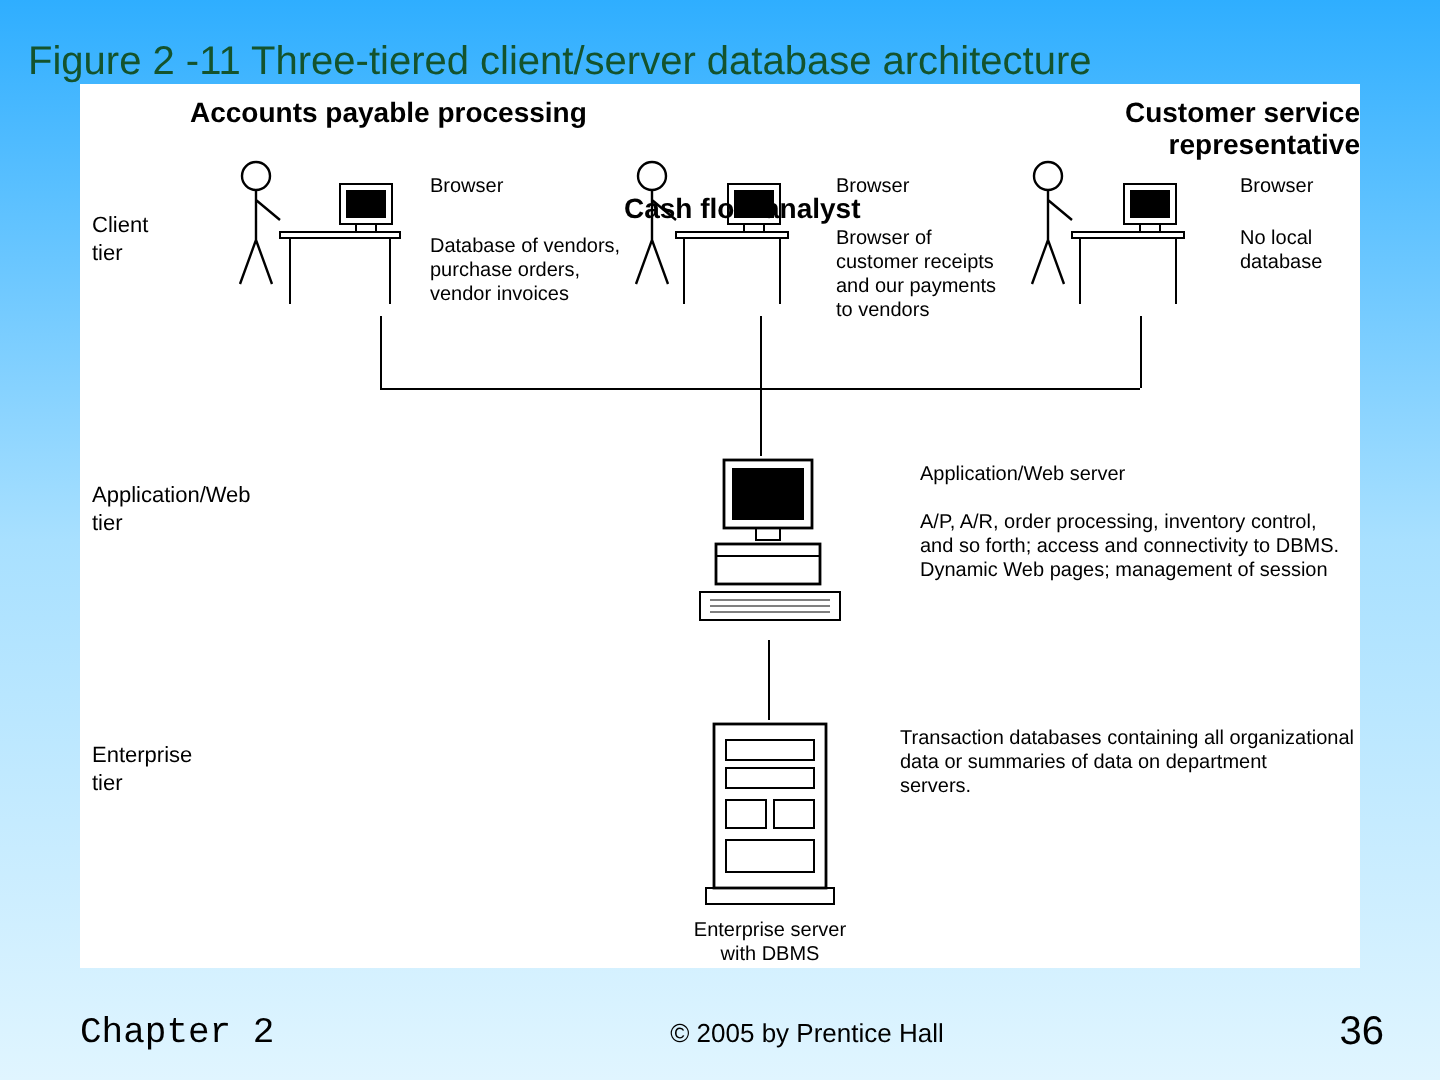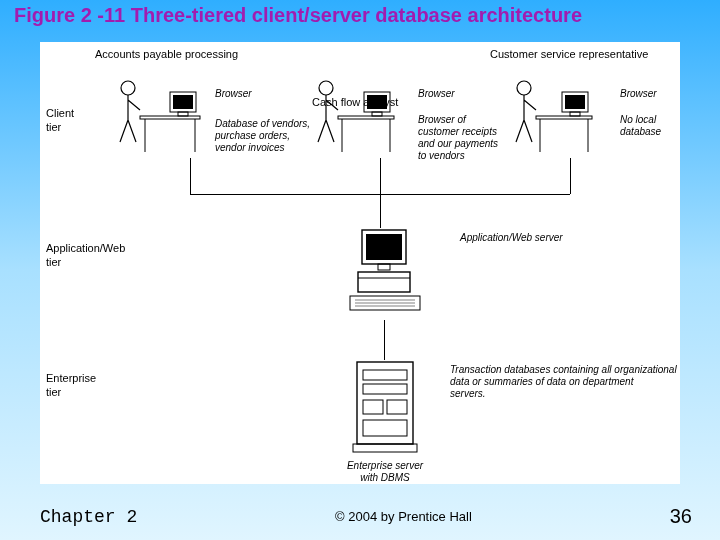--- a/index.html
+++ b/index.html
@@ -5,25 +5,25 @@
   * { margin: 0; padding: 0; box-sizing: border-box; }
   body {
     width: 720px;
     height: 540px;
     background: linear-gradient(to bottom, #2faeff 0%, #a8e0ff 50%, #e0f5ff 100%);
     font-family: Arial, sans-serif;
     position: relative;
   }
   .title {
     position: absolute;
-    top: 4px;
+    top: 20px;
     left: 14px;
     font-size: 20px;
-    font-weight: bold;
-    color: #a21caf;
+    font-weight: normal;
+    color: #14532d;
   }
   .diagram {
     position: absolute;
     top: 42px;
     left: 40px;
     width: 640px;
     height: 442px;
     background: #fff;
   }
   .footer {
@@ -36,22 +36,22 @@
     align-items: center;
     padding: 0 28px 0 40px;
     font-size: 15px;
   }
   .footer .ch { font-family: Liberation Mono, monospace; font-size: 18px; }
   .footer .copy { font-size: 13px; }
   .footer .pg { font-size: 20px; }
 
   .dlabel { position: absolute; font-family: Arial, sans-serif; color: #000; }
   .tier { font-size: 11px; line-height: 1.25; }
-  .colhead { font-size: 11px; font-weight: normal; }
-  .small { font-size: 10px; line-height: 1.2; font-style: italic; }
+  .colhead { font-size: 14px; font-weight: bold; }
+  .small { font-size: 10px; line-height: 1.2; }
   .center { text-align: center; }
 
   
   .person { position: absolute; }
   .person svg { display: block; }
   .pc { position: absolute; }
   .pc svg { display: block; }
   .server { position: absolute; }
   .server svg { display: block; }
   .line { position: absolute; background: #000; }
@@ -140,20 +140,23 @@
       <rect x="38" y="36" width="12" height="6" fill="none" stroke="#000"></rect>
       <rect x="18" y="44" width="52" height="20" fill="none" stroke="#000" stroke-width="1.4"></rect>
       <line x1="18" y1="50" x2="70" y2="50" stroke="#000"></line>
       <rect x="10" y="68" width="70" height="14" fill="none" stroke="#000"></rect>
       <line x1="15" y1="72" x2="75" y2="72" stroke="#000" stroke-width="0.5"></line>
       <line x1="15" y1="75" x2="75" y2="75" stroke="#000" stroke-width="0.5"></line>
       <line x1="15" y1="78" x2="75" y2="78" stroke="#000" stroke-width="0.5"></line>
     </svg>
   </div>
   <div class="dlabel small" style="top:190px; left:420px;">Application/Web server</div>
+  <div class="dlabel small" style="top:214px; left:420px; white-space:pre;">A/P, A/R, order processing, inventory control,
+and so forth; access and connectivity to DBMS.
+Dynamic Web pages; management of session</div>
 
   <div class="line" style="top:278px; left:344px; width:1px; height:40px;"></div>
 
   <div class="server" style="top:318px; left:305px;">
     <svg width="80" height="100" viewBox="0 0 80 100">
       <rect x="12" y="2" width="56" height="82" fill="none" stroke="#000" stroke-width="1.4"></rect>
       <rect x="18" y="10" width="44" height="10" fill="none" stroke="#000"></rect>
       <rect x="18" y="24" width="44" height="10" fill="none" stroke="#000"></rect>
       <rect x="18" y="40" width="20" height="14" fill="none" stroke="#000"></rect>
       <rect x="42" y="40" width="20" height="14" fill="none" stroke="#000"></rect>
@@ -164,15 +167,15 @@
   <div class="dlabel small center" style="top:418px; left:290px; width:110px; white-space:pre;">Enterprise server
 with DBMS</div>
   <div class="dlabel small" style="top:322px; left:410px; white-space:pre;">Transaction databases containing all organizational
 data or summaries of data on department
 servers.</div>
 
 </div>
 
 <div class="footer">
   <span class="ch">Chapter 2</span>
-  <span class="copy">© 2004 by Prentice Hall</span>
+  <span class="copy">© 2005 by Prentice Hall</span>
   <span class="pg">36</span>
 </div>
 
 </body></html>

